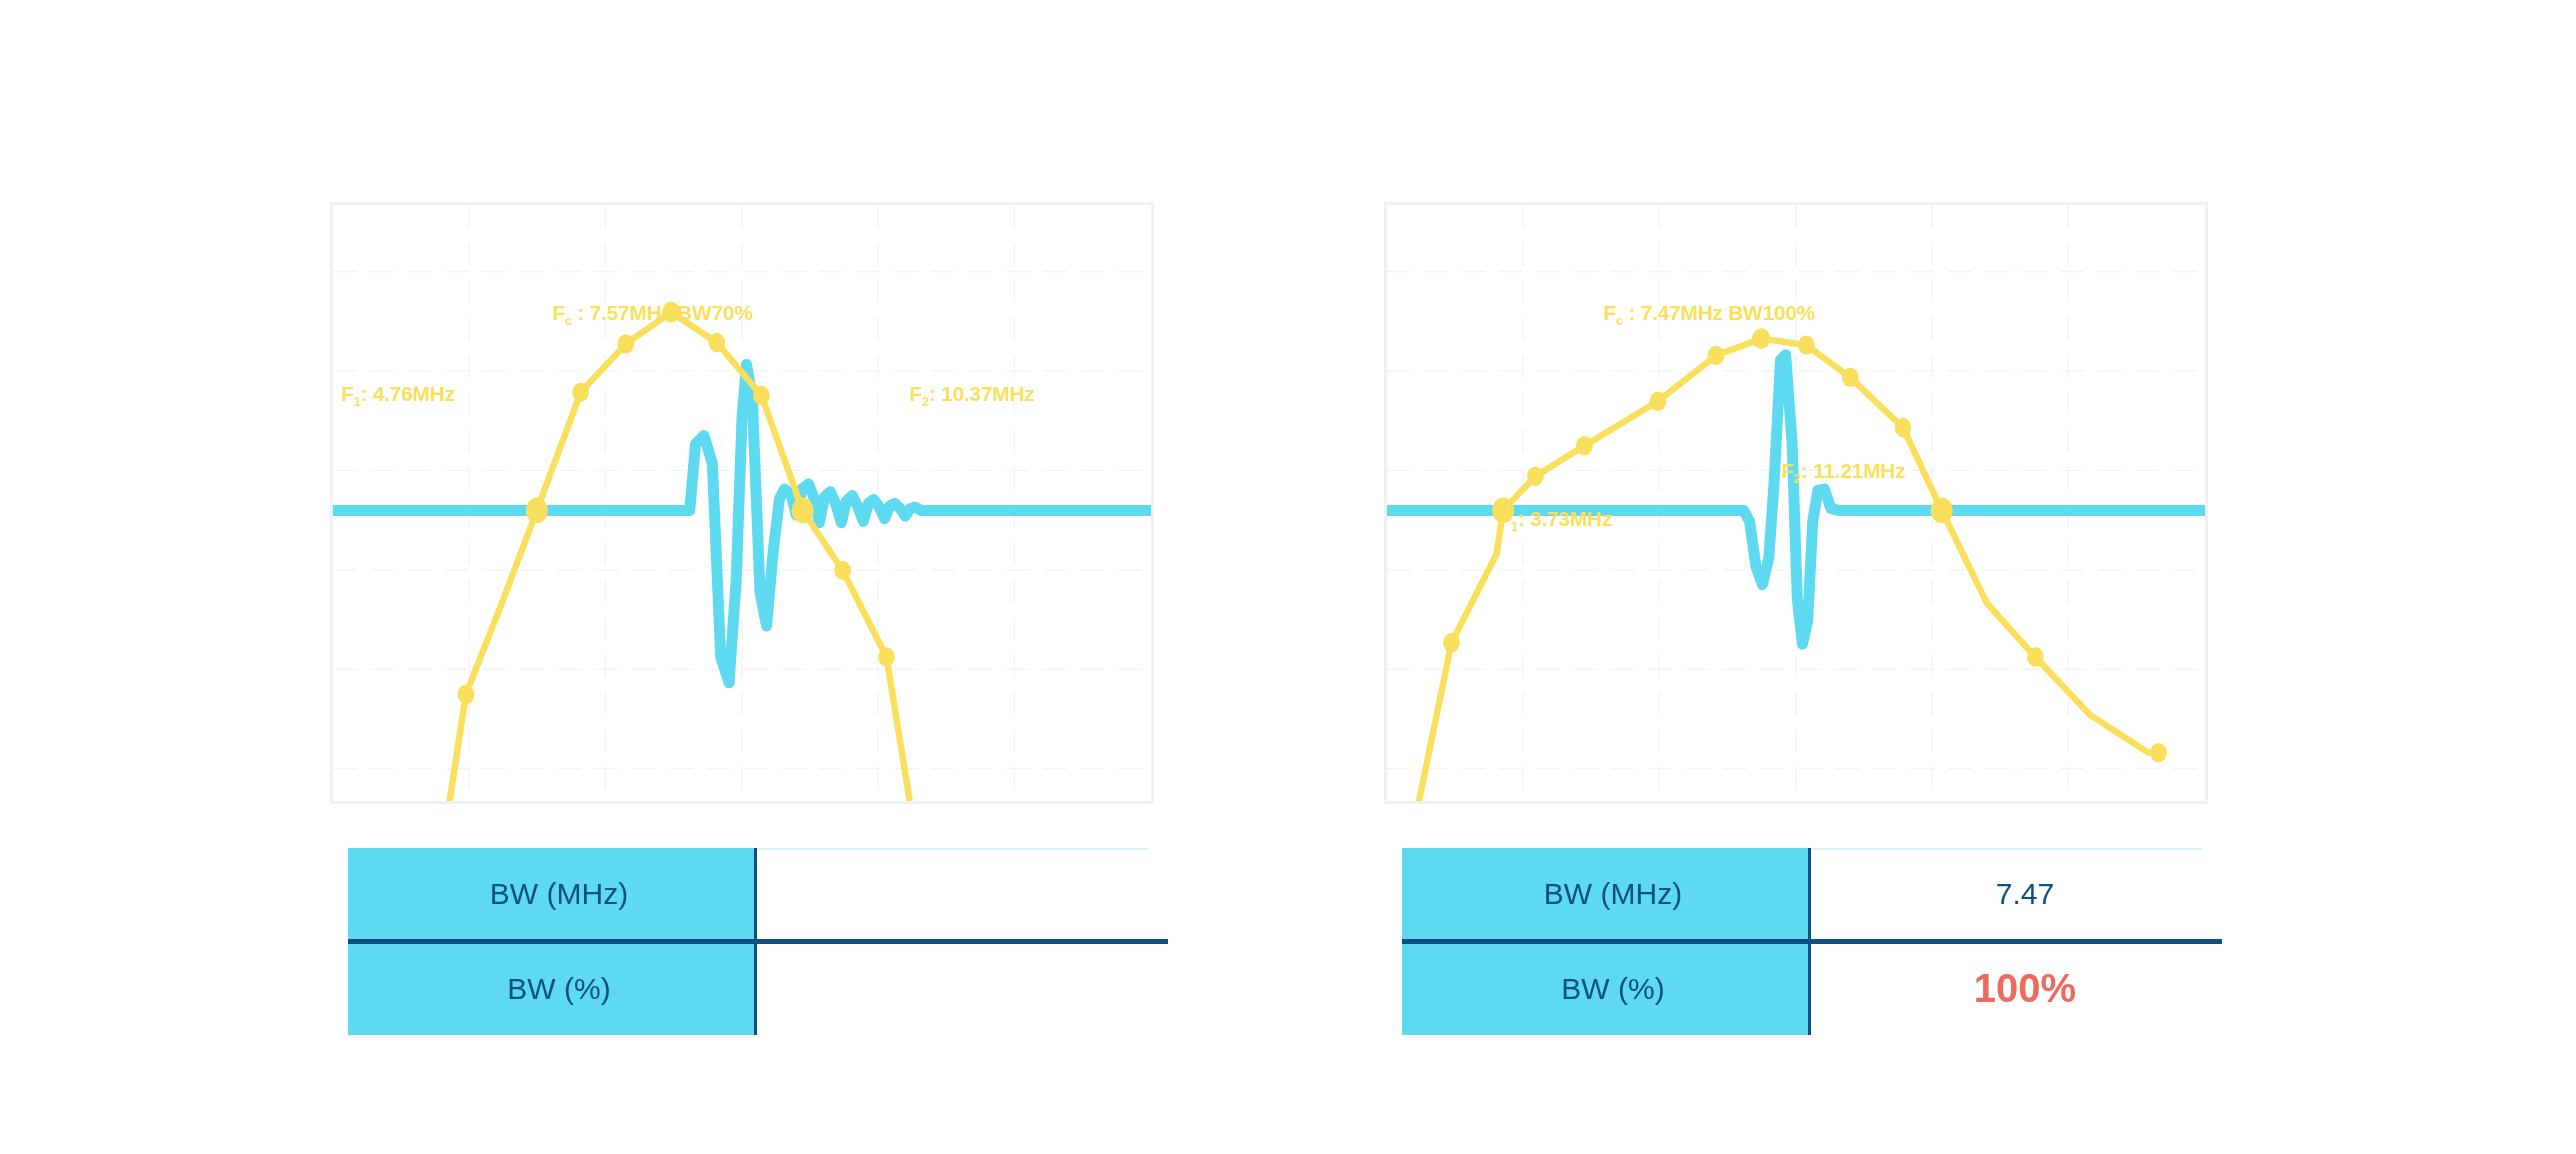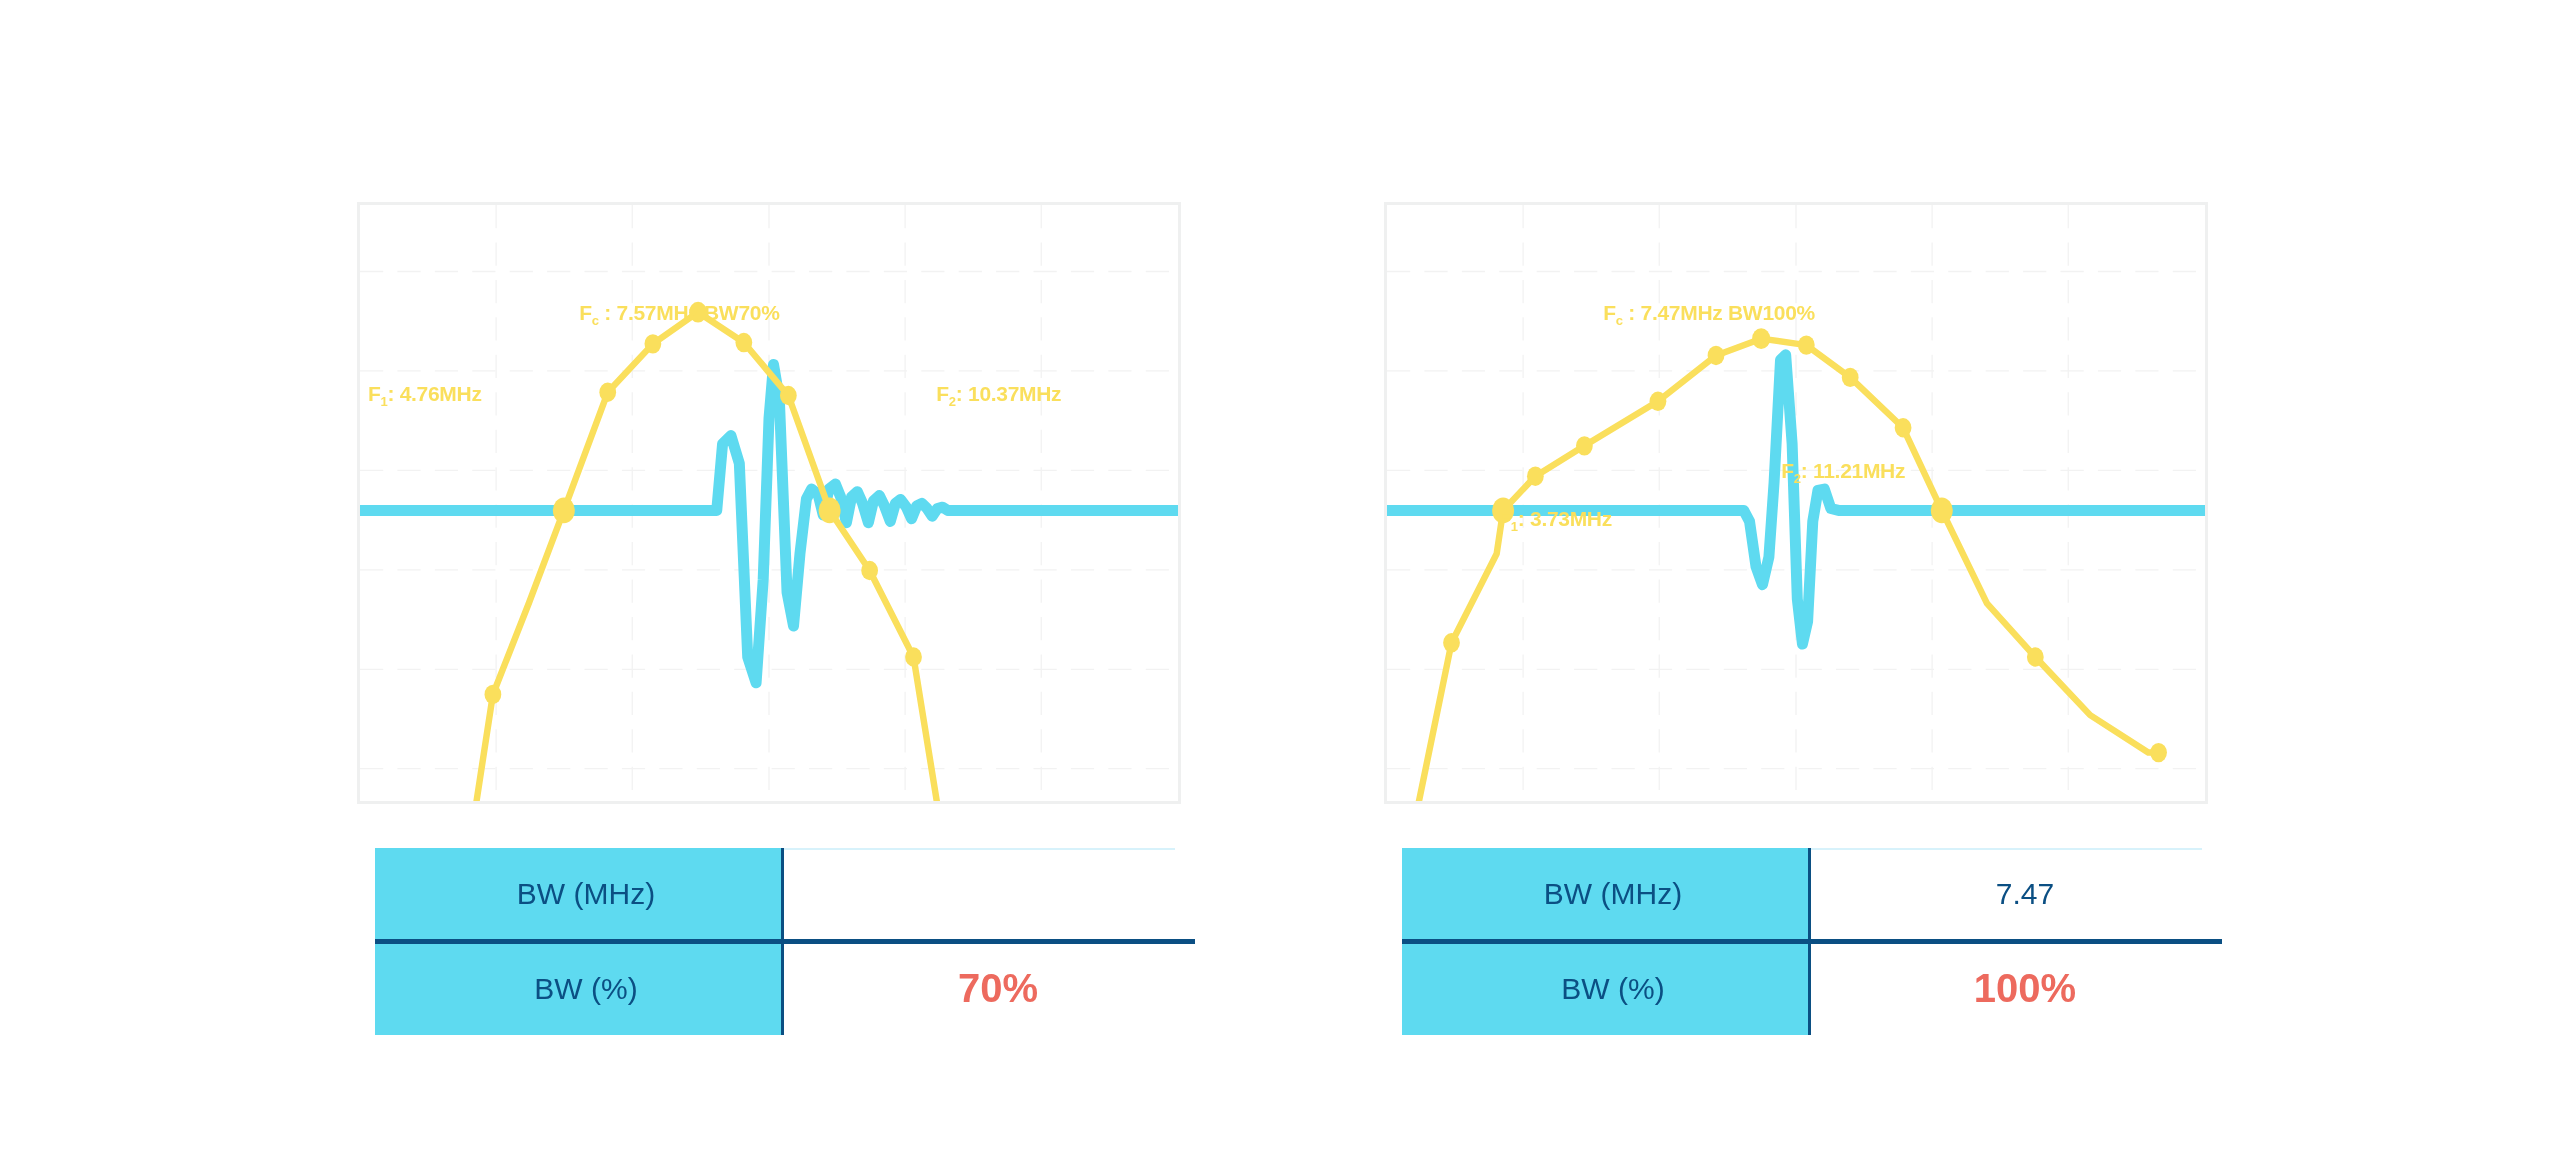--- a/index.html
+++ b/index.html
@@ -22,21 +22,21 @@
     height: 1154px;
   }
 
   
   .group {
     position: absolute;
     top: 0;
     width: 902px;
     height: 1154px;
   }
-  .group.left  { left: 338px; }
+  .group.left  { left: 311px; }
   .group.right { left: 1365px; }
 
   
   .chart-panel {
     position: absolute;
     left: 19.3px;
     top: 202px;
     width: 824px;
     height: 602px;
     background: #ffffff;
@@ -221,23 +221,20 @@
       <div class="fill-col"></div>
       <div class="topline"></div>
       <div class="vdiv"></div>
       <div class="hdiv"></div>
 
       <div class="cell r0 c0">
         <span class="label-text">BW (MHz)</span>
       </div>
       <div class="cell r1 c0">
         <span class="label-text">BW (%)</span>
-      </div>
-      <div class="cell r1 c1">
-        <span class="pct-text">70%</span>
       </div>
     </div>
   </div>
 
   <div class="group right">
 
     <div class="chart-panel">
       <div class="plot">
         <svg viewBox="0 0 1268 923" preserveAspectRatio="none">
 

